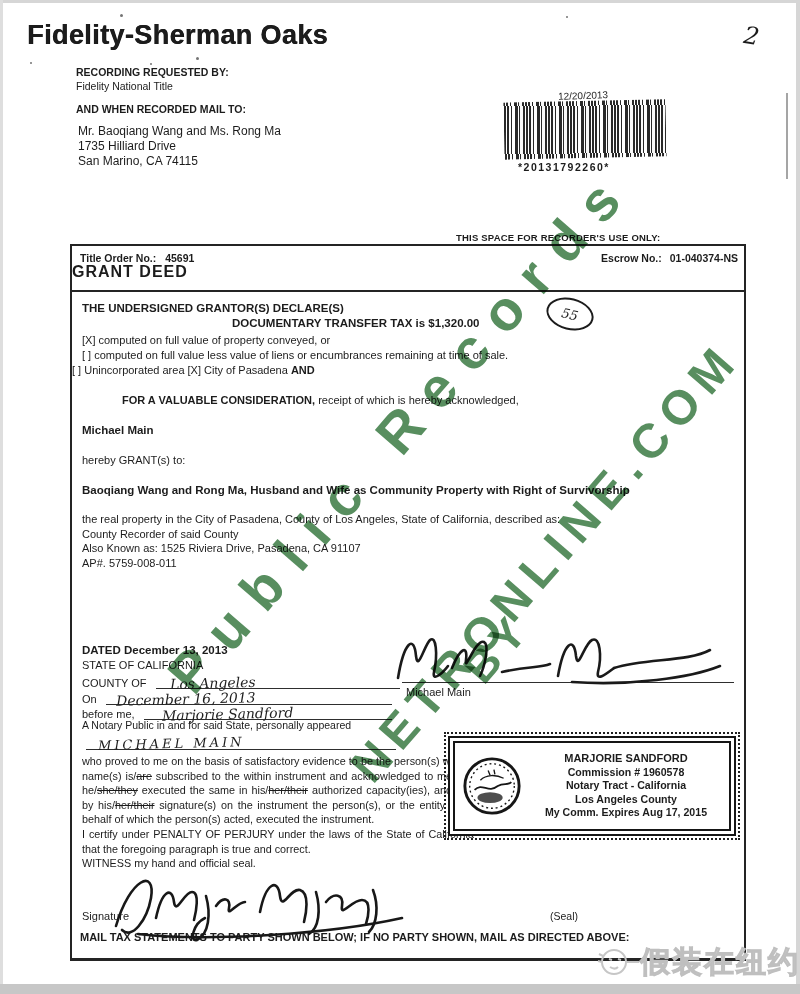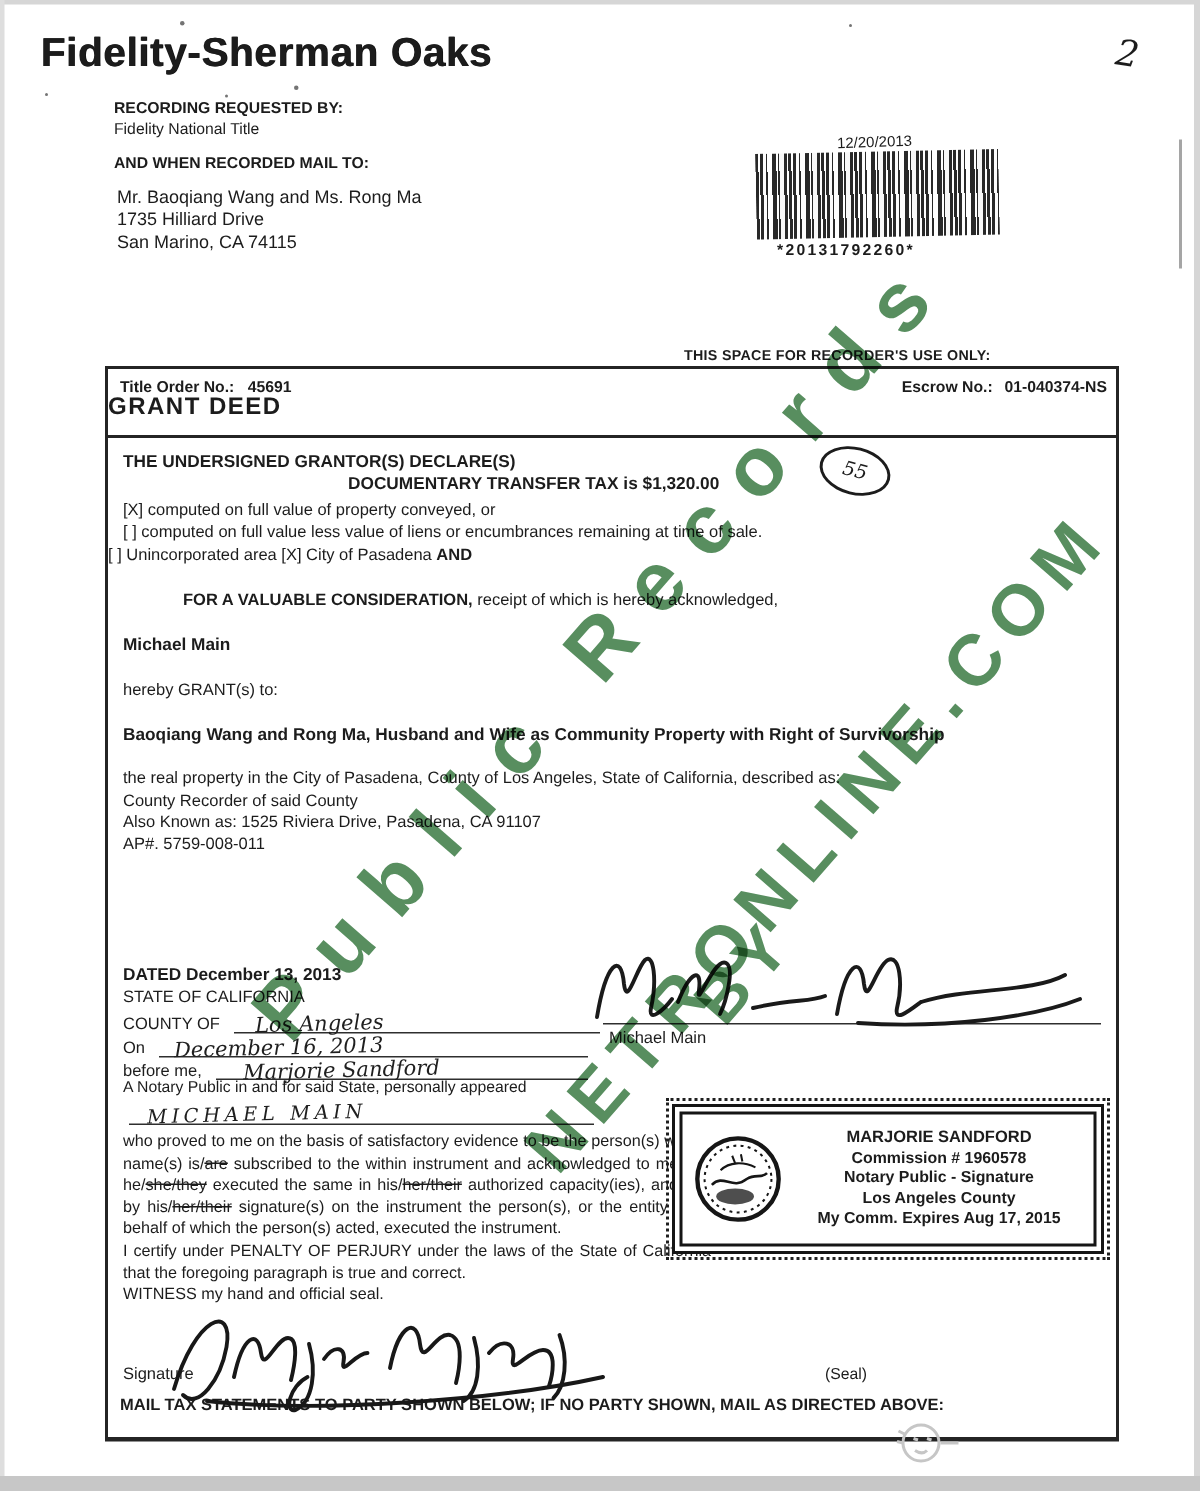--- a/index.html
+++ b/index.html
@@ -179,21 +179,21 @@
           <circle cx="32" cy="32" r="28" fill="none" stroke="#161616" stroke-width="3"></circle>
           <circle cx="32" cy="32" r="23" fill="none" stroke="#161616" stroke-width="1.4" stroke-dasharray="2 3"></circle>
           <path d="M14,36 C22,28 28,40 38,32 C44,28 48,32 52,28" fill="none" stroke="#161616" stroke-width="1.8"></path>
           <path d="M20,26 C26,20 36,20 44,24" fill="none" stroke="#161616" stroke-width="1.4"></path>
           <ellipse cx="30" cy="44" rx="13" ry="5.5" fill="#222" opacity=".8"></ellipse>
           <path d="M28,16 l2,5 M34,15 l1,5" stroke="#161616" stroke-width="1.4"></path>
         </svg>
         <div class="stamp-txt">
           <div style="font-size:11px;">MARJORIE SANDFORD</div>
           <div>Commission # 1960578</div>
-          <div>Notary Public - Signature</div>
+          <div>Notary Tract - California</div>
           <div>Los Angeles County</div>
           <div>My Comm. Expires Aug 17, 2015</div>
         </div>
       </div>
     </div>
 
     <div class="abs ack" style="left:10px;top:508px;">
       <p><span>who proved to me on the basis of satisfactory evidence to be the person(s) whose name(s) is/</span><s>are</s><span> subscribed to the within instrument and acknowledged to me that he/</span><s>she/they</s><span> executed the same in his/</span><s>her/their</s><span> authorized capacity(ies), and that by his/</span><s>her/their</s><span> signature(s) on the instrument the person(s), or the entity upon behalf of which the person(s) acted, executed the instrument.</span></p>
       <p>I certify under PENALTY OF PERJURY under the laws of the State of California that the foregoing paragraph is true and correct.</p>
       <p>WITNESS my hand and official seal.</p>
@@ -224,14 +224,15 @@
 
   <svg class="abs" style="left:596px;top:944px;z-index:60;" width="46" height="36" viewBox="0 0 46 36">
     <g fill="none" stroke="#c6c6c6" stroke-width="2">
       <circle cx="18" cy="18" r="12"></circle>
       <path d="M13,15 l3,1 M22,15 l3,1"></path>
       <path d="M14,23 c3,2 6,2 8,0"></path>
       <path d="M3,10 l4,2 M2,17 l4,1"></path>
       <path d="M31,18 h12"></path>
     </g>
   </svg>
+  <div class="abs cn-logo" style="left:640px;top:942px;">假装在纽约</div>
 
 </div>
 
 </body></html>

